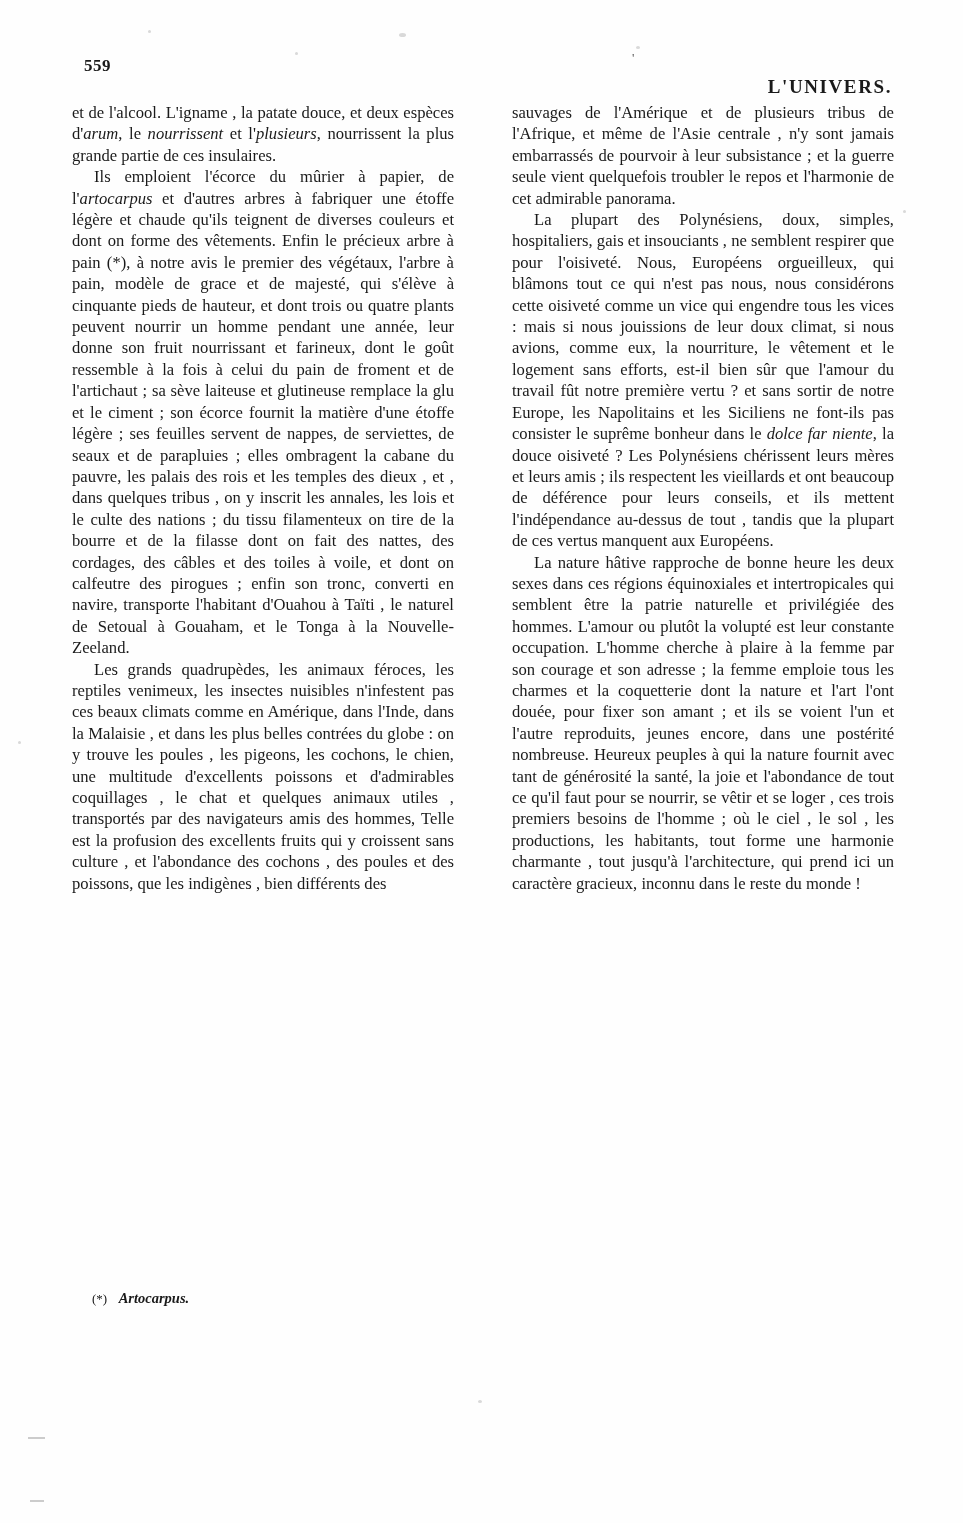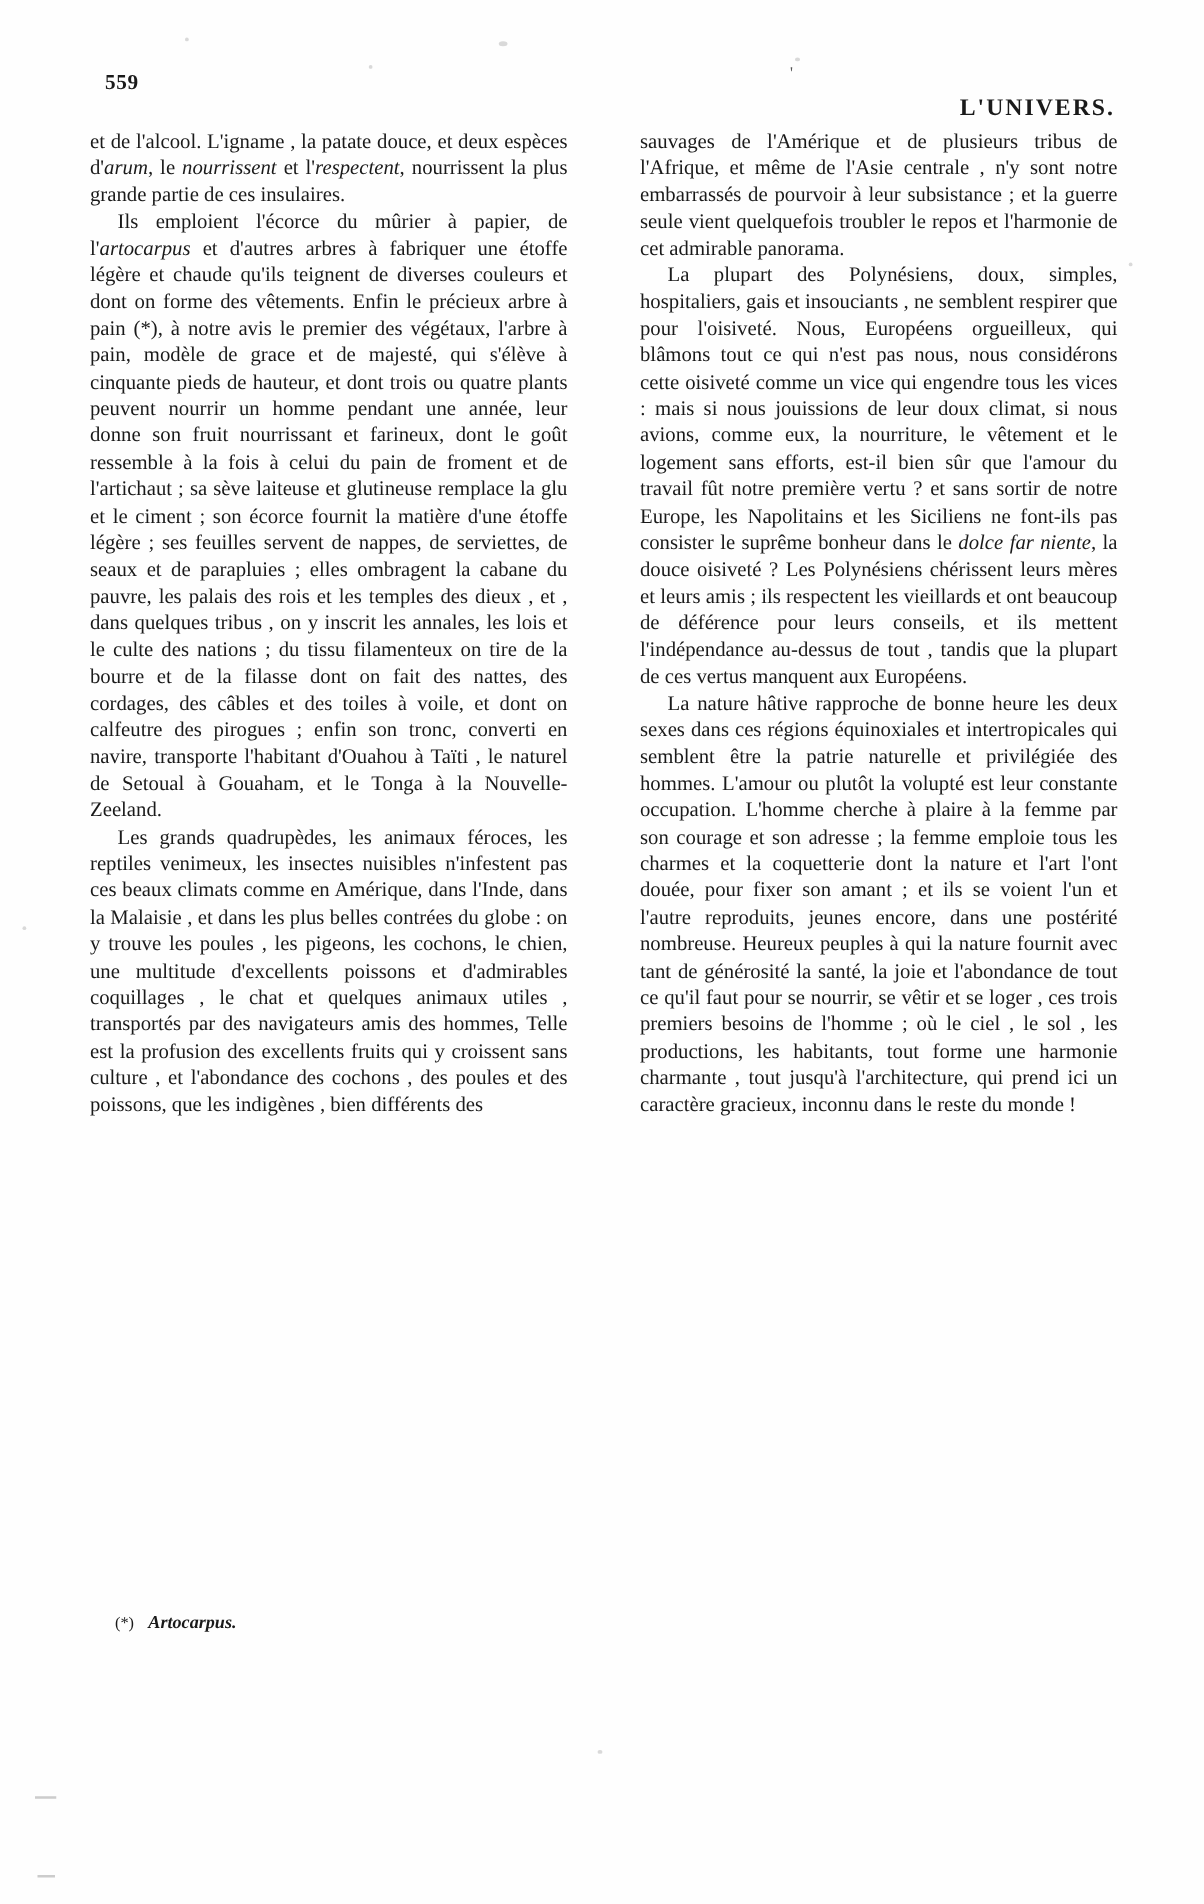--- a/index.html
+++ b/index.html
@@ -142,27 +142,27 @@
     <span class="folio">559</span>
     <span class="runhead">L'UNIVERS.</span>
     <span class="runhead-mark">'</span>
   </div>
 
   <div class="rule"></div>
 
   <div class="columns">
 
     <div class="col col-left">
-      <p>et de l'alcool. L'igname , la patate douce, et deux espèces d'<i>arum</i>, le <i>nourrissent</i> et l'<i>respectent</i>, nourrissent la plus grande partie de ces insulaires.</p>
+      <p>et de l'alcool. L'igname , la patate douce, et deux espèces d'<i>arum</i>, le <i>nourrissent</i> et l'<i>plusieurs</i>, nourrissent la plus grande partie de ces insulaires.</p>
       <p class="indent">Ils emploient l'écorce du mûrier à papier, de l'<i>artocarpus</i> et d'autres arbres à fabriquer une étoffe légère et chaude qu'ils teignent de diverses couleurs et dont on forme des vêtements. Enfin le précieux arbre à pain (*), à notre avis le premier des végétaux, l'arbre à pain, modèle de grace et de majesté, qui s'élève à cinquante pieds de hauteur, et dont trois ou quatre plants peuvent nourrir un homme pendant une année, leur donne son fruit nourrissant et farineux, dont le goût ressemble à la fois à celui du pain de froment et de l'artichaut ; sa sève laiteuse et glutineuse remplace la glu et le ciment ; son écorce fournit la matière d'une étoffe légère ; ses feuilles servent de nappes, de serviettes, de seaux et de parapluies ; elles ombragent la cabane du pauvre, les palais des rois et les temples des dieux , et , dans quelques tribus , on y inscrit les annales, les lois et le culte des nations ; du tissu filamenteux on tire de la bourre et de la filasse dont on fait des nattes, des cordages, des câbles et des toiles à voile, et dont on calfeutre des pirogues ; enfin son tronc, converti en navire, transporte l'habitant d'Ouahou à Taïti , le naturel de Setoual à Gouaham, et le Tonga à la Nouvelle-Zeeland.</p>
       <p class="indent">Les grands quadrupèdes, les animaux féroces, les reptiles venimeux, les insectes nuisibles n'infestent pas ces beaux climats comme en Amérique, dans l'Inde, dans la Malaisie , et dans les plus belles contrées du globe : on y trouve les poules , les pigeons, les cochons, le chien, une multitude d'excellents poissons et d'admirables coquillages , le chat et quelques animaux utiles , transportés par des navigateurs amis des hommes, Telle est la profusion des excellents fruits qui y croissent sans culture , et l'abondance des cochons , des poules et des poissons, que les indigènes , bien différents des</p>
     </div>
 
     <div class="col col-right">
-      <p>sauvages de l'Amérique et de plusieurs tribus de l'Afrique, et même de l'Asie centrale , n'y sont notre embarrassés de pourvoir à leur subsistance ; et la guerre seule vient quelquefois troubler le repos et l'harmonie de cet admirable panorama.</p>
+      <p>sauvages de l'Amérique et de plusieurs tribus de l'Afrique, et même de l'Asie centrale , n'y sont jamais embarrassés de pourvoir à leur subsistance ; et la guerre seule vient quelquefois troubler le repos et l'harmonie de cet admirable panorama.</p>
       <p class="indent">La plupart des Polynésiens, doux, simples, hospitaliers, gais et insouciants , ne semblent respirer que pour l'oisiveté. Nous, Européens orgueilleux, qui blâmons tout ce qui n'est pas nous, nous considérons cette oisiveté comme un vice qui engendre tous les vices : mais si nous jouissions de leur doux climat, si nous avions, comme eux, la nourriture, le vêtement et le logement sans efforts, est-il bien sûr que l'amour du travail fût notre première vertu ? et sans sortir de notre Europe, les Napolitains et les Siciliens ne font-ils pas consister le suprême bonheur dans le <i>dolce far niente</i>, la douce oisiveté ? Les Polynésiens chérissent leurs mères et leurs amis ; ils respectent les vieillards et ont beaucoup de déférence pour leurs conseils, et ils mettent l'indépendance au-dessus de tout , tandis que la plupart de ces vertus manquent aux Européens.</p>
       <p class="indent">La nature hâtive rapproche de bonne heure les deux sexes dans ces régions équinoxiales et intertropicales qui semblent être la patrie naturelle et privilégiée des hommes. L'amour ou plutôt la volupté est leur constante occupation. L'homme cherche à plaire à la femme par son courage et son adresse ; la femme emploie tous les charmes et la coquetterie dont la nature et l'art l'ont douée, pour fixer son amant ; et ils se voient l'un et l'autre reproduits, jeunes encore, dans une postérité nombreuse. Heureux peuples à qui la nature fournit avec tant de générosité la santé, la joie et l'abondance de tout ce qu'il faut pour se nourrir, se vêtir et se loger , ces trois premiers besoins de l'homme ; où le ciel , le sol , les productions, les habitants, tout forme une harmonie charmante , tout jusqu'à l'architecture, qui prend ici un caractère gracieux, inconnu dans le reste du monde !</p>
     </div>
 
   </div>
 
   <div class="footnote-sep"></div>
 
   <div class="footnote">
     <span class="fn-mark">(*)</span>

